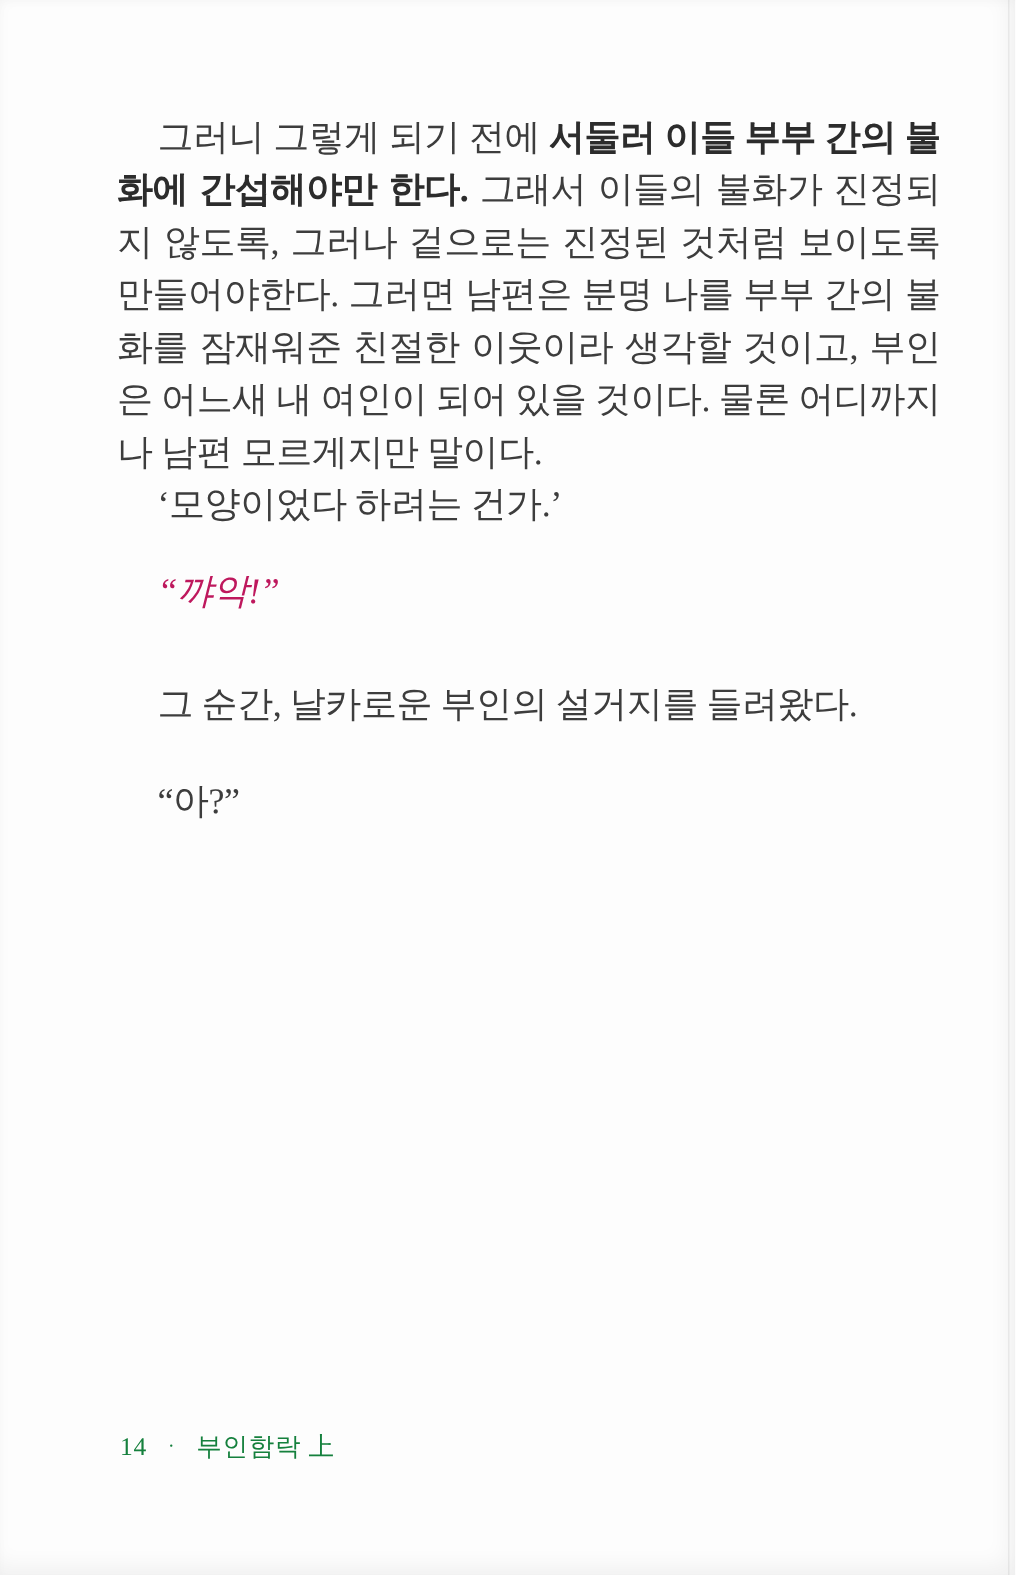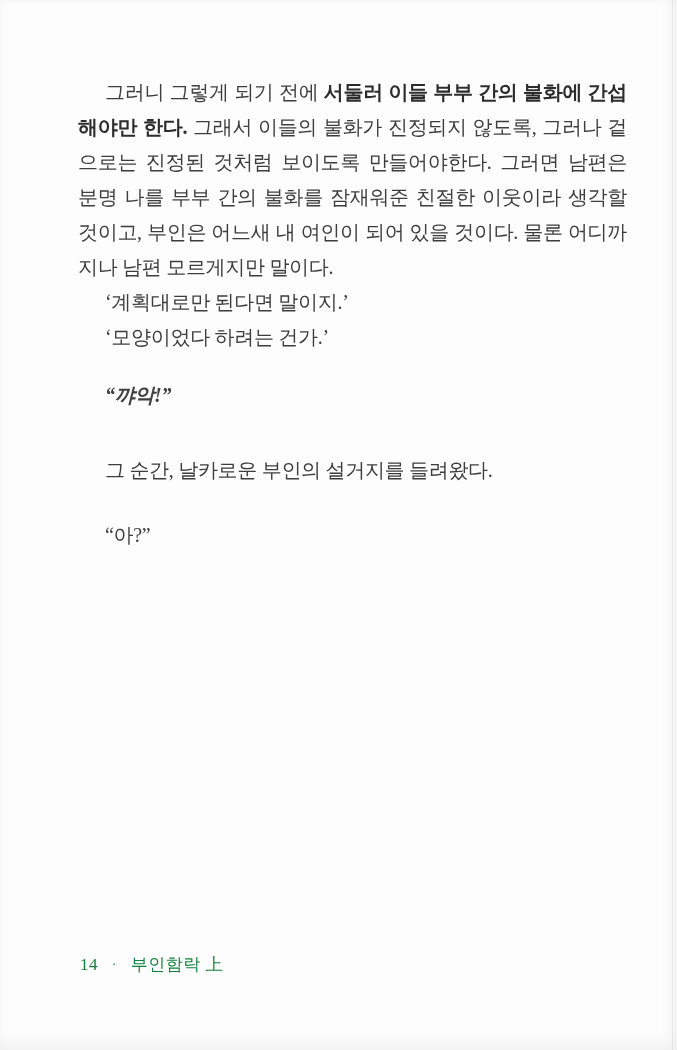--- a/index.html
+++ b/index.html
@@ -31,39 +31,39 @@
     top: 0; right: 4px;
     width: 1px; height: 100%;
     background: rgba(0,0,0,0.06);
     pointer-events: none;
   }
   .body-text {
     position: absolute;
     top: 75px;
     left: 78px;
     width: 549px;
-    font-size: 20px;
+    font-size: 24px;
     line-height: 35px;
     letter-spacing: -0.3px;
   }
   .para {
     margin: 0;
     text-indent: 27px;
     text-align: justify;
     word-break: normal;
   }
   .para .bold {
     font-weight: bold;
     color: #2c2c2c;
   }
   .para.shout {
     margin-top: 23px;
-    font-weight: bold;
+    font-weight: normal;
     font-style: italic;
-    color: #404040;
+    color: #be185d;
     text-align: left;
   }
   .para.after-shout {
     margin-top: 40px;
     text-align: left;
   }
   .para.closing {
     margin-top: 30px;
     text-align: left;
   }
@@ -78,21 +78,20 @@
   }
   .footer .page-num { margin-right: 14px; }
   .footer .sep { margin-right: 14px; font-size: 13px; vertical-align: 2px; }
 </style>
 </head>
 <body>
 
 <div class="page">
   <div class="body-text" id="body-text">
       <p class="para"><span>그러니 그렇게 되기 전에 </span><span class="bold">서둘러 이들 부부 간의 불화에 간섭해야만 한다.</span><span> 그래서 이들의 불화가 진정되지 않도록, 그러나 겉으로는 진정된 것처럼 보이도록 만들어야한다. 그러면 남편은 분명 나를 부부 간의 불화를 잠재워준 친절한 이웃이라 생각할 것이고, 부인은 어느새 내 여인이 되어 있을 것이다. 물론 어디까지나 남편 모르게지만 말이다.</span></p>
-      <p class="para"><span>‘계획대로만 된다면 말이지.’</span></p>
       <p class="para"><span>‘모양이었다 하려는 건가.’</span></p>
       <p class="para shout"><span>“꺄악!”</span></p>
       <p class="para after-shout"><span>그 순간, 날카로운 부인의 설거지를 들려왔다.</span></p>
       <p class="para closing"><span>“아?”</span></p>
     </div>
   <div class="footer">
     <span class="page-num">14</span><span class="sep">·</span><span>부인함락 上</span>
   </div>
 </div>
 

